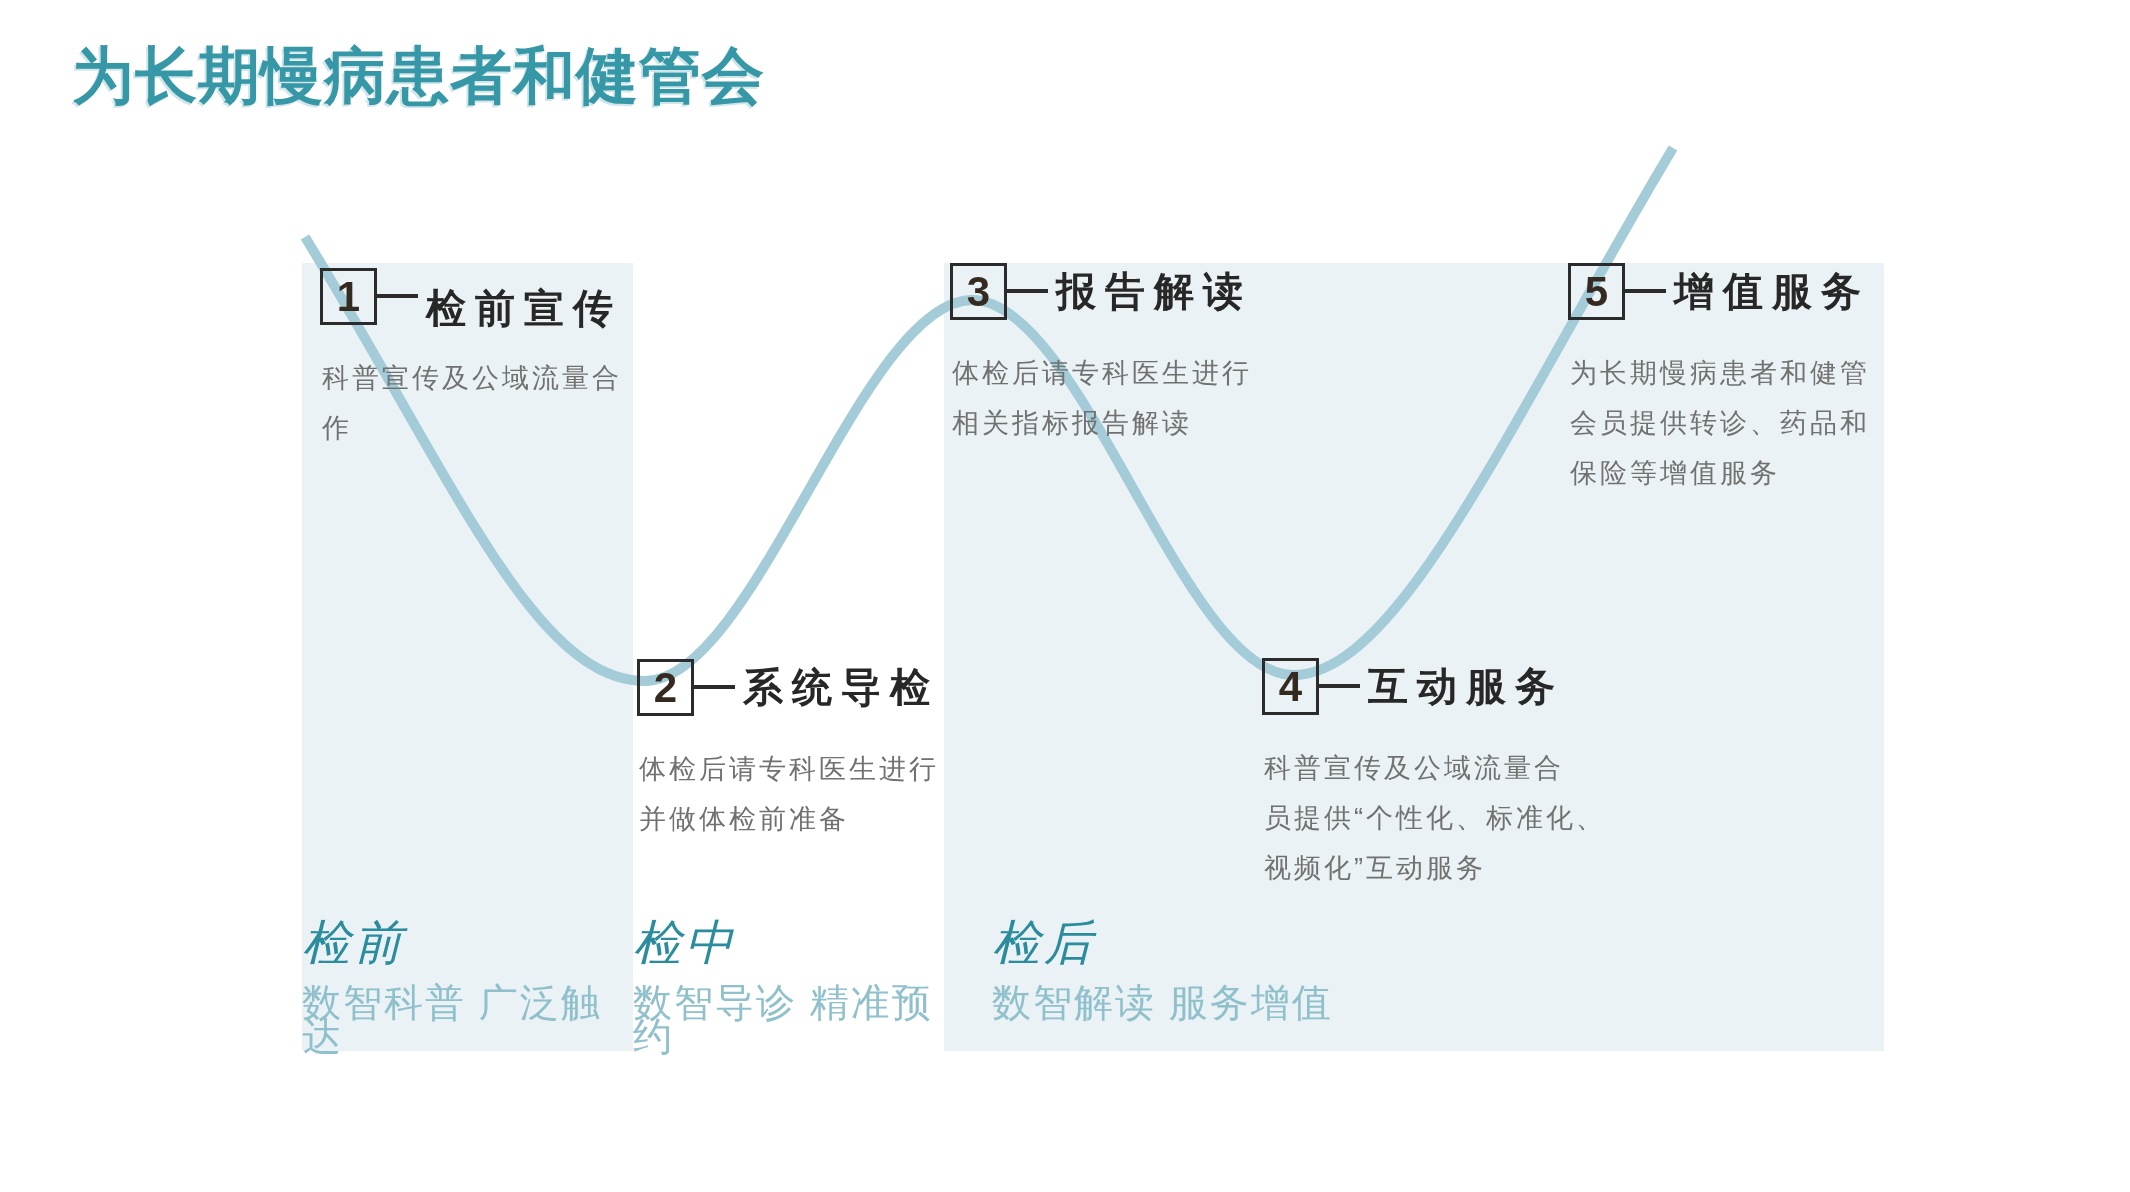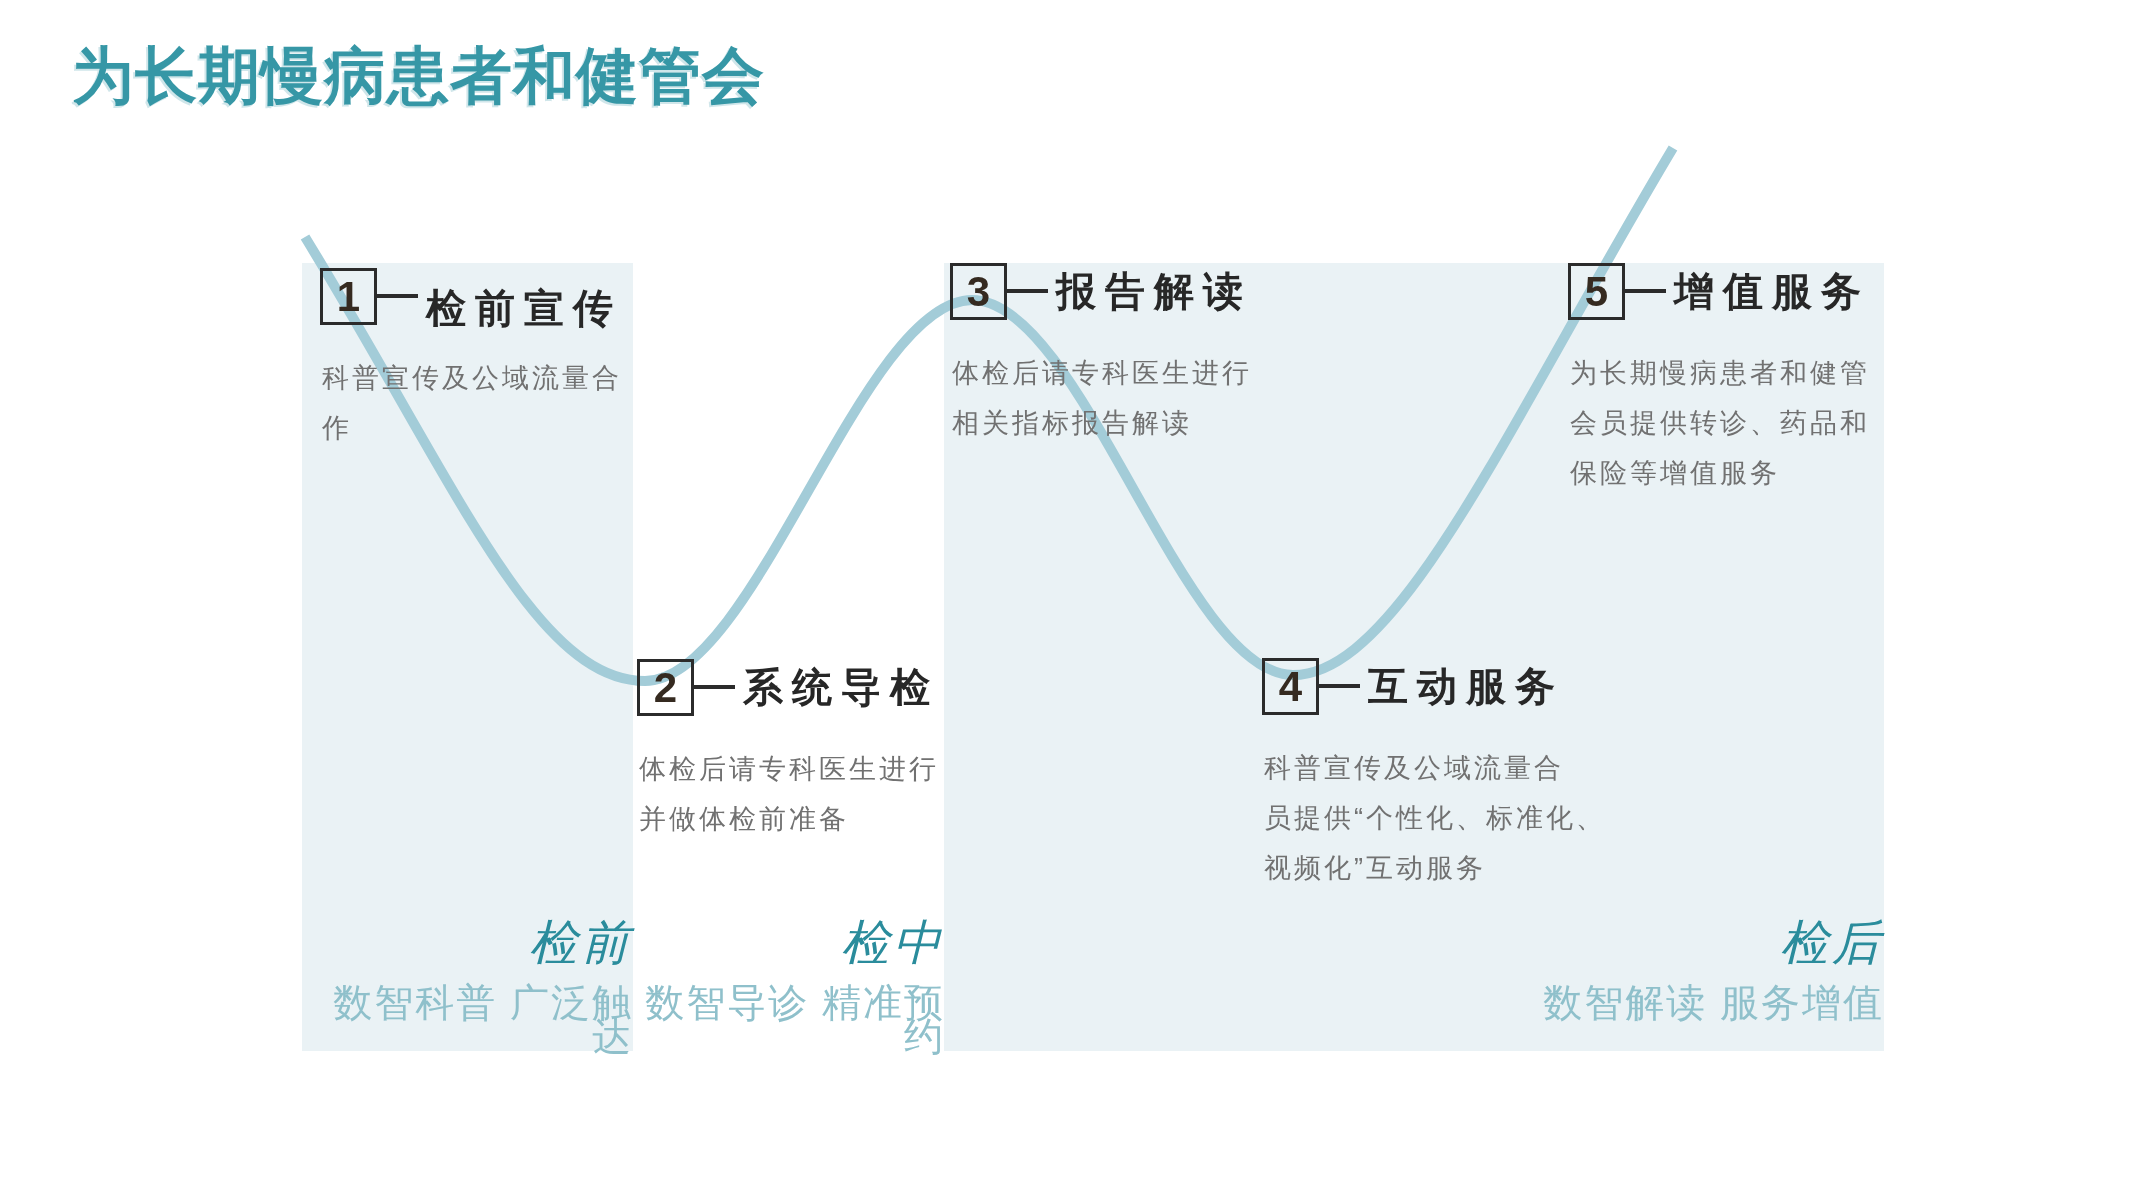--- a/index.html
+++ b/index.html
@@ -63,21 +63,21 @@
   .step-desc {
     font-size: 27px;
     color: #717171;
     letter-spacing: 3px;
     line-height: 50px;
   }
   .desc-line { white-space: nowrap; }
 
   .phase {
     top: 912px;
-    text-align: right;
+    text-align: left;
   }
   .phase-label {
     font-size: 48px;
     font-style: italic;
     color: #2a8c9c;
     letter-spacing: 4px;
     line-height: 62px;
   }
   .phase-subtitle {
     margin-top: 12px;

